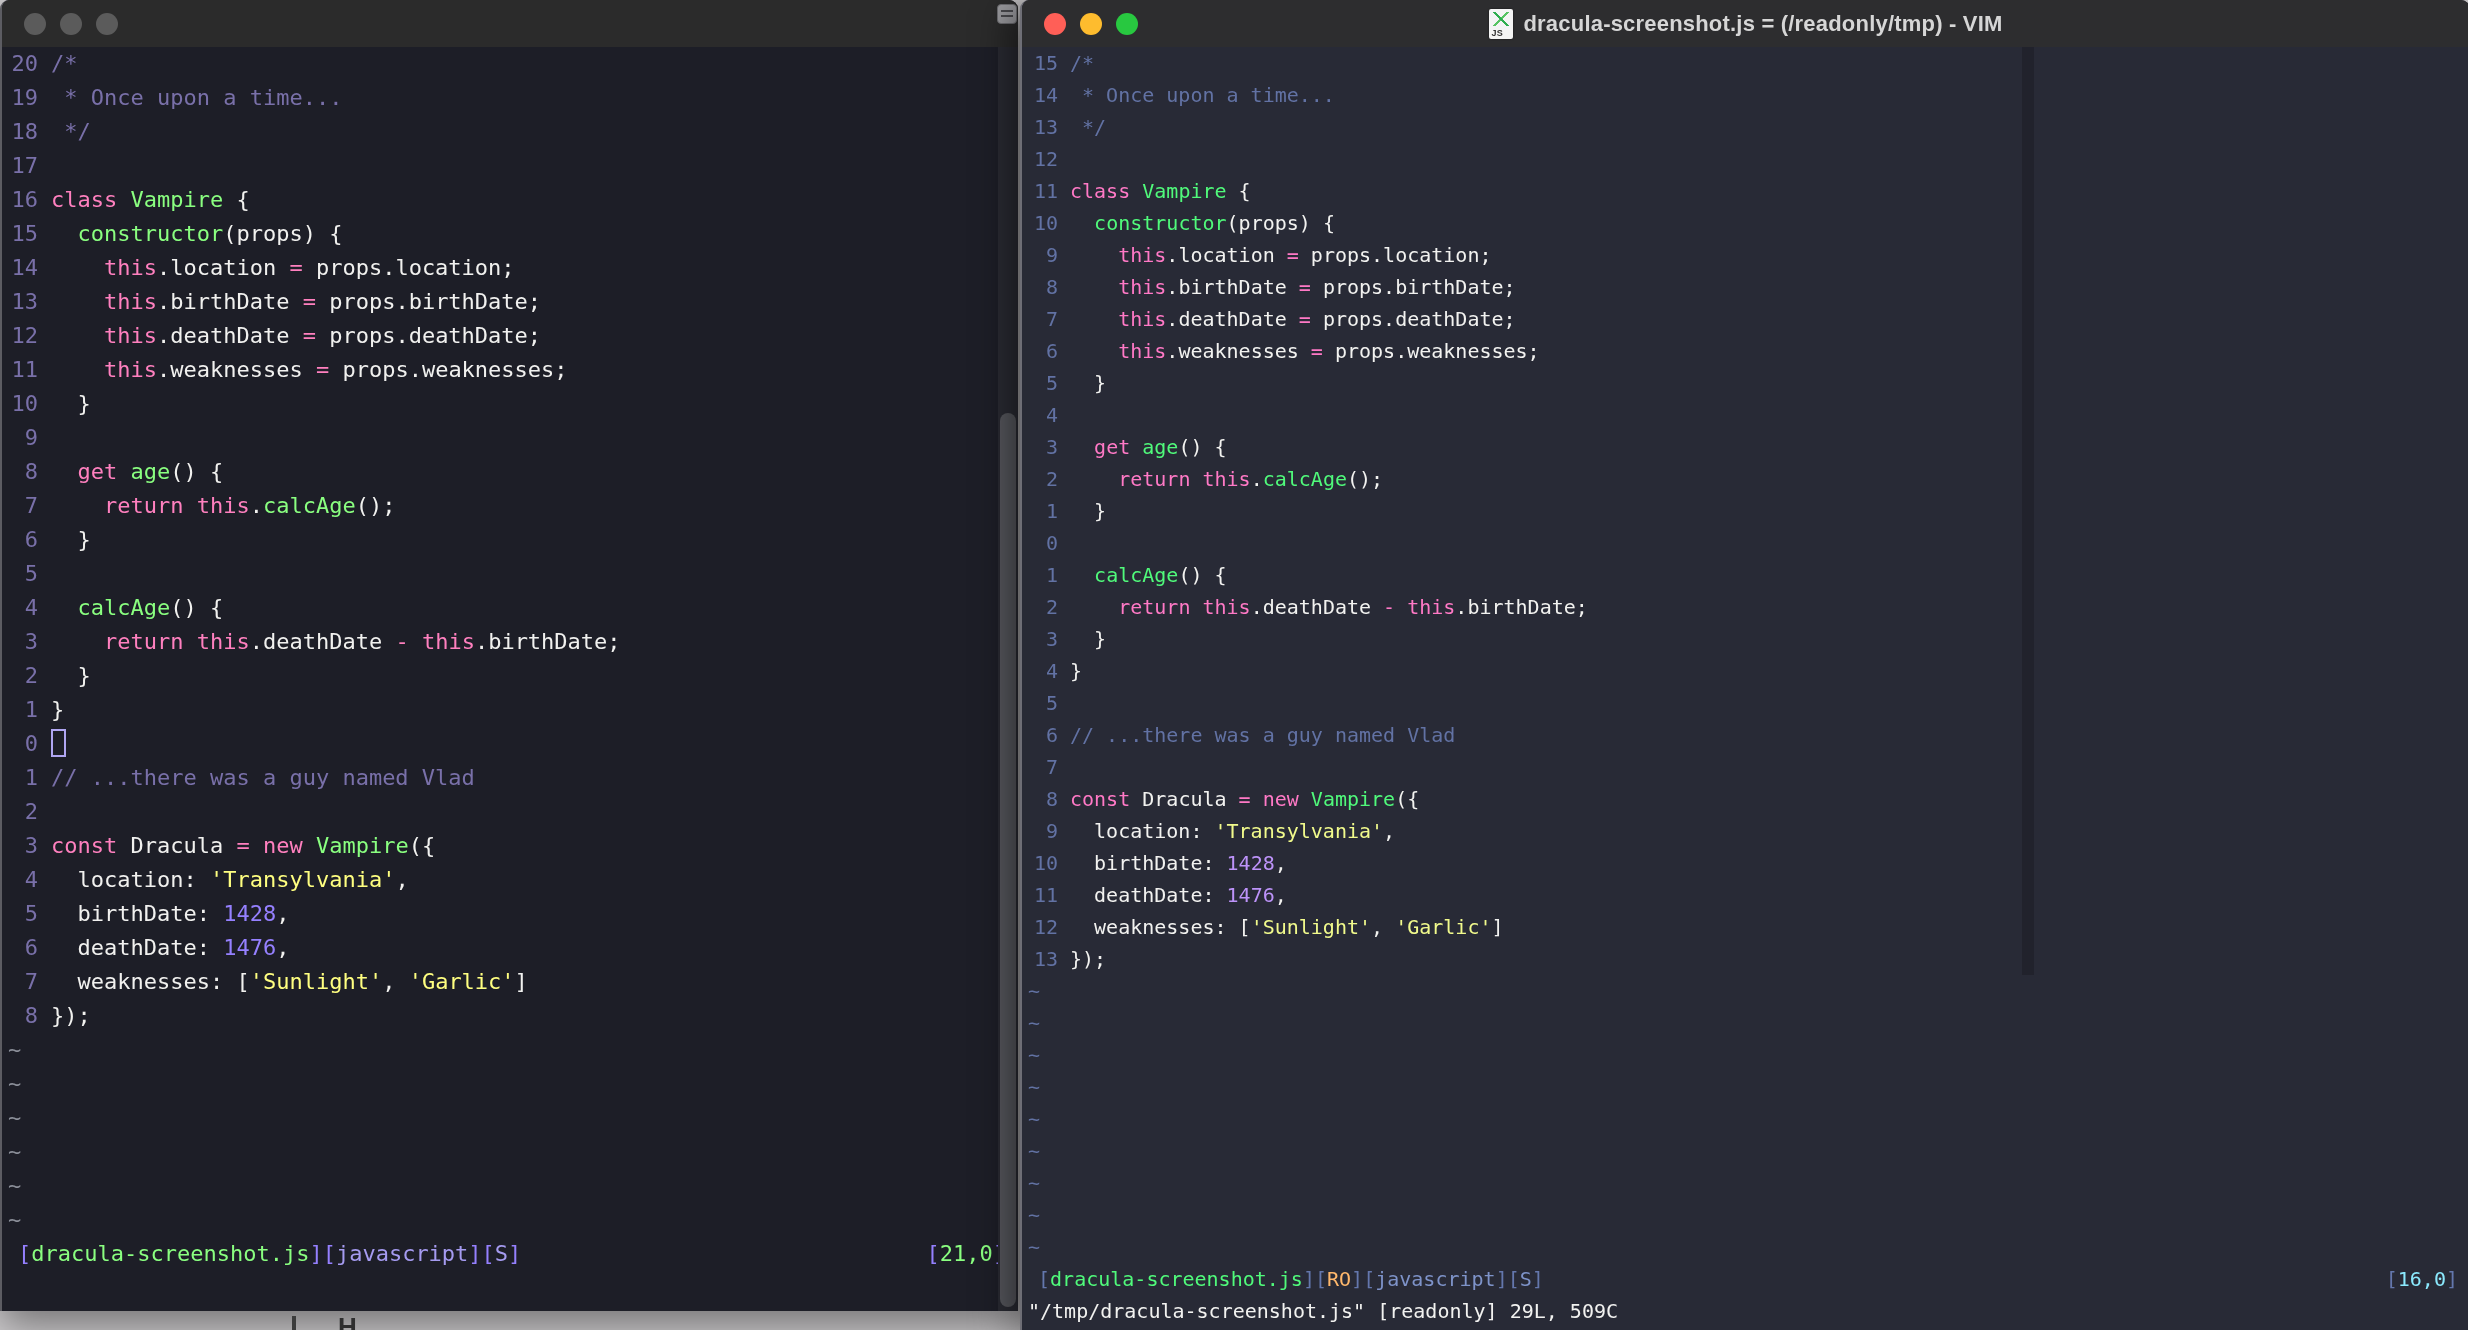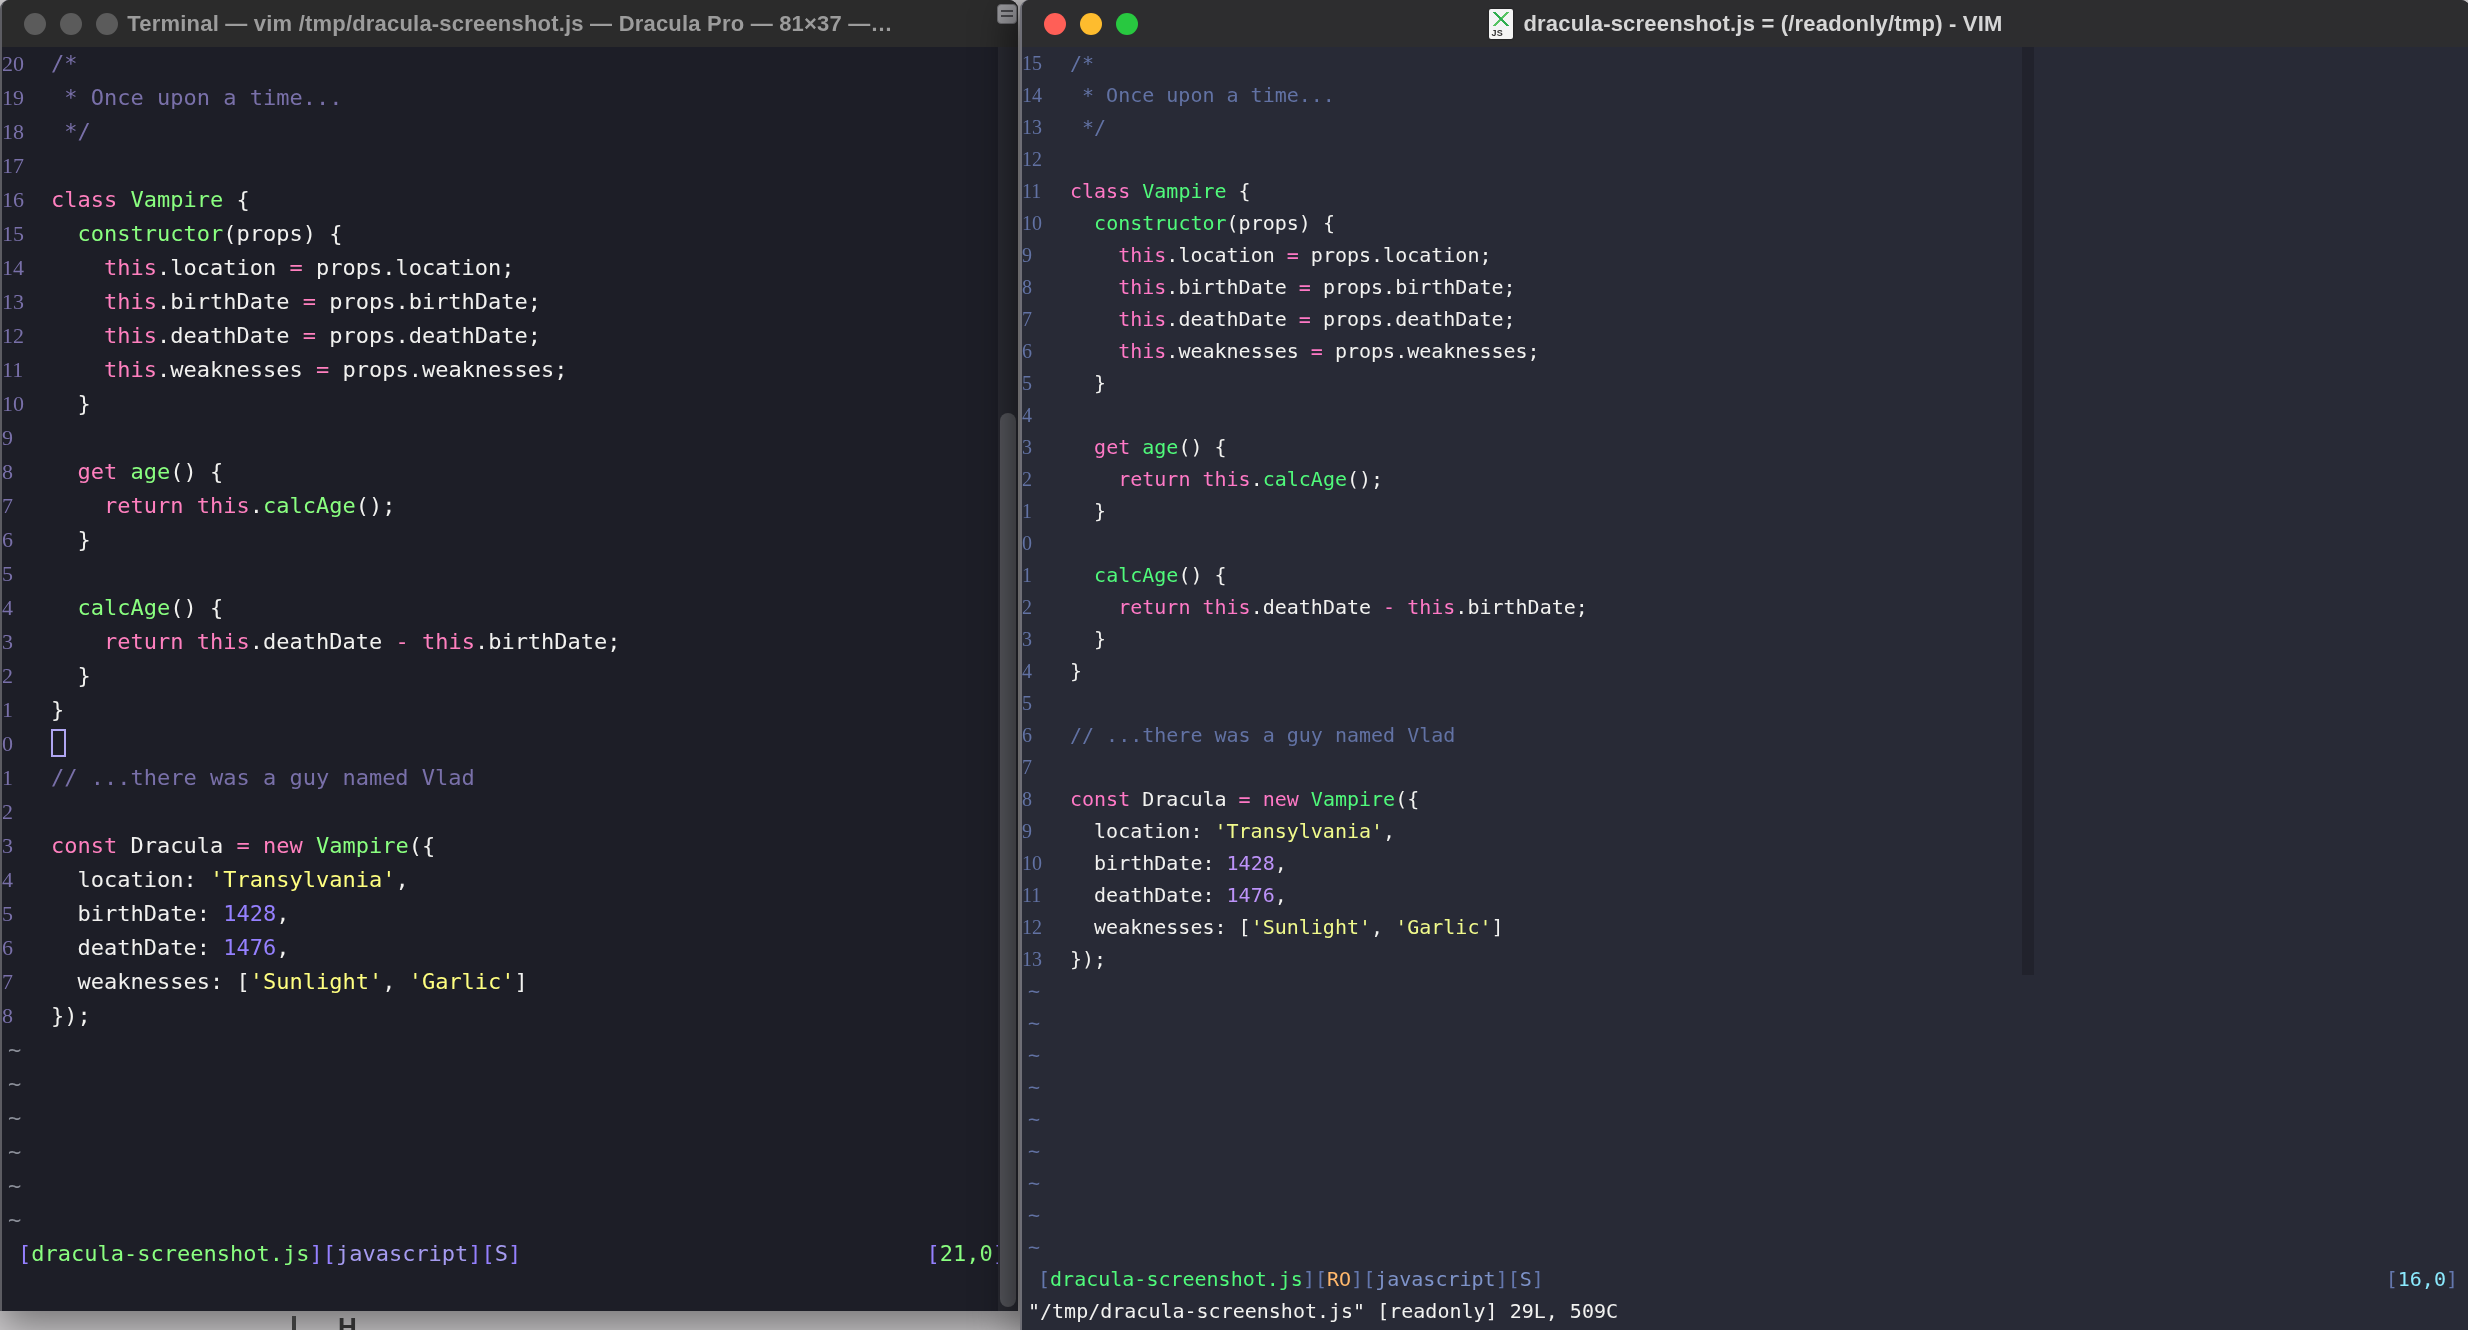--- a/index.html
+++ b/index.html
@@ -39,21 +39,21 @@
     font-weight:700;color:#333;font-family:"Liberation Sans",sans-serif;}
 
   
   .code-area{position:absolute;left:0;right:0;bottom:0;top:47px;
     font-family:"DejaVu Sans Mono","Liberation Mono",monospace;white-space:pre;}
   #left-window  .code-area{font-size:22px;line-height:34px;}
   #right-window .code-area{font-size:20px;line-height:32px;}
   .row{display:flex;}
   #left-window  .row{height:34px;}
   #right-window .row{height:32px;}
-  .ln{color:var(--linenr);text-align:left;flex:none;font-family:Liberation Serif, serif;}
+  .ln{color:var(--linenr);text-align:right;flex:none;}
   #left-window  .ln{width:36px;margin-right:13px;}
   #right-window .ln{width:36px;margin-right:12px;}
   .code{flex:1;min-width:0;}
   .tl{padding-left:6px;}
   #left-window .tilde .tl{color:#8b8f99;}
   #right-window .tilde .tl{color:var(--comment);}
 
   .tok-w{color:var(--fg);}   .tok-c{color:var(--comment);}
   .tok-k{color:var(--pink);} .tok-o{color:var(--pink);}
   .tok-f{color:var(--green);}.tok-s{color:var(--yellow);}
@@ -87,21 +87,20 @@
 </head>
 <body style="background: rgb(207, 205, 207);">
 
 <div class="window" id="left-window" style="--bg: #1d1e27; --fg: #f1f1ef; --comment: #7970a9; --linenr: #7970a9; --pink: #ff80bf; --green: #8aff80; --yellow: #ffff80; --purple: #9580ff; --br: #9580ff; --tag: #a59bf0; --file: #8aff80; --pos: #8aff80; --cursor: #b0a6f2; --cc: #1d1e27;">
   <div class="titlebar">
     <div class="lights">
       <span class="light gray"></span>
       <span class="light gray"></span>
       <span class="light gray"></span>
     </div>
-    <span class="title-text">Terminal — vim /tmp/dracula-screenshot.js — Dracula Pro — 81×37 —…</span>
   </div>
   <div class="code-area"><div class="row"><span class="ln">20</span><span class="code"><span class="tok-c">/*</span></span></div><div class="row"><span class="ln">19</span><span class="code"><span class="tok-c"> * Once upon a time...</span></span></div><div class="row"><span class="ln">18</span><span class="code"><span class="tok-c"> */</span></span></div><div class="row"><span class="ln">17</span><span class="code"></span></div><div class="row"><span class="ln">16</span><span class="code"><span class="tok-k">class</span><span class="tok-w"> </span><span class="tok-f">Vampire</span><span class="tok-w"> {</span></span></div><div class="row"><span class="ln">15</span><span class="code"><span class="tok-w">  </span><span class="tok-f">constructor</span><span class="tok-w">(props) {</span></span></div><div class="row"><span class="ln">14</span><span class="code"><span class="tok-w">    </span><span class="tok-k">this</span><span class="tok-w">.location </span><span class="tok-o">=</span><span class="tok-w"> props.location;</span></span></div><div class="row"><span class="ln">13</span><span class="code"><span class="tok-w">    </span><span class="tok-k">this</span><span class="tok-w">.birthDate </span><span class="tok-o">=</span><span class="tok-w"> props.birthDate;</span></span></div><div class="row"><span class="ln">12</span><span class="code"><span class="tok-w">    </span><span class="tok-k">this</span><span class="tok-w">.deathDate </span><span class="tok-o">=</span><span class="tok-w"> props.deathDate;</span></span></div><div class="row"><span class="ln">11</span><span class="code"><span class="tok-w">    </span><span class="tok-k">this</span><span class="tok-w">.weaknesses </span><span class="tok-o">=</span><span class="tok-w"> props.weaknesses;</span></span></div><div class="row"><span class="ln">10</span><span class="code"><span class="tok-w">  }</span></span></div><div class="row"><span class="ln">9</span><span class="code"></span></div><div class="row"><span class="ln">8</span><span class="code"><span class="tok-w">  </span><span class="tok-k">get</span><span class="tok-w"> </span><span class="tok-f">age</span><span class="tok-w">() {</span></span></div><div class="row"><span class="ln">7</span><span class="code"><span class="tok-w">    </span><span class="tok-k">return</span><span class="tok-w"> </span><span class="tok-k">this</span><span class="tok-w">.</span><span class="tok-f">calcAge</span><span class="tok-w">();</span></span></div><div class="row"><span class="ln">6</span><span class="code"><span class="tok-w">  }</span></span></div><div class="row"><span class="ln">5</span><span class="code"></span></div><div class="row"><span class="ln">4</span><span class="code"><span class="tok-w">  </span><span class="tok-f">calcAge</span><span class="tok-w">() {</span></span></div><div class="row"><span class="ln">3</span><span class="code"><span class="tok-w">    </span><span class="tok-k">return</span><span class="tok-w"> </span><span class="tok-k">this</span><span class="tok-w">.deathDate </span><span class="tok-o">-</span><span class="tok-w"> </span><span class="tok-k">this</span><span class="tok-w">.birthDate;</span></span></div><div class="row"><span class="ln">2</span><span class="code"><span class="tok-w">  }</span></span></div><div class="row"><span class="ln">1</span><span class="code"><span class="tok-w">}</span></span></div><div class="row"><span class="ln">0</span><span class="code"><span class="cursor-box"></span></span></div><div class="row"><span class="ln">1</span><span class="code"><span class="tok-c">// ...there was a guy named Vlad</span></span></div><div class="row"><span class="ln">2</span><span class="code"></span></div><div class="row"><span class="ln">3</span><span class="code"><span class="tok-k">const</span><span class="tok-w"> Dracula </span><span class="tok-o">=</span><span class="tok-w"> </span><span class="tok-k">new</span><span class="tok-w"> </span><span class="tok-f">Vampire</span><span class="tok-w">({</span></span></div><div class="row"><span class="ln">4</span><span class="code"><span class="tok-w">  location: </span><span class="tok-s">'Transylvania'</span><span class="tok-w">,</span></span></div><div class="row"><span class="ln">5</span><span class="code"><span class="tok-w">  birthDate: </span><span class="tok-n">1428</span><span class="tok-w">,</span></span></div><div class="row"><span class="ln">6</span><span class="code"><span class="tok-w">  deathDate: </span><span class="tok-n">1476</span><span class="tok-w">,</span></span></div><div class="row"><span class="ln">7</span><span class="code"><span class="tok-w">  weaknesses: [</span><span class="tok-s">'Sunlight'</span><span class="tok-w">, </span><span class="tok-s">'Garlic'</span><span class="tok-w">]</span></span></div><div class="row"><span class="ln">8</span><span class="code"><span class="tok-w">});</span></span></div><div class="row tilde"><span class="tok-c tl">~</span></div><div class="row tilde"><span class="tok-c tl">~</span></div><div class="row tilde"><span class="tok-c tl">~</span></div><div class="row tilde"><span class="tok-c tl">~</span></div><div class="row tilde"><span class="tok-c tl">~</span></div><div class="row tilde"><span class="tok-c tl">~</span></div><div class="row status"><span><span class="tok-lb">[</span><span class="tok-lf">dracula-screenshot.js</span><span class="tok-lb">][</span><span class="tok-lt">javascript</span><span class="tok-lb">][</span><span class="tok-lt">S</span><span class="tok-lb">]</span></span><span><span class="tok-lb">[</span><span class="tok-lp">21,0</span><span class="tok-lb">]</span></span></div><div class="row cmd"> </div></div>
   <div class="scrollbar">
     <div class="thumb"></div>
   </div>
   <div class="sb-icon"></div>
 </div>
 
 <div class="window" id="right-window" style="--bg: #282a36; --fg: #f2f2f0; --comment: #6272a4; --linenr: #6272a4; --pink: #ff79c6; --green: #50fa7b; --yellow: #f1fa8c; --purple: #bd93f9; --br: #6477ad; --tag: #7e93c9; --file: #50fa7b; --pos: #8be9fd; --ro: #ffb86c; --cursor: #f8f8f2; --cc: #21222c;">
   <div class="titlebar">

